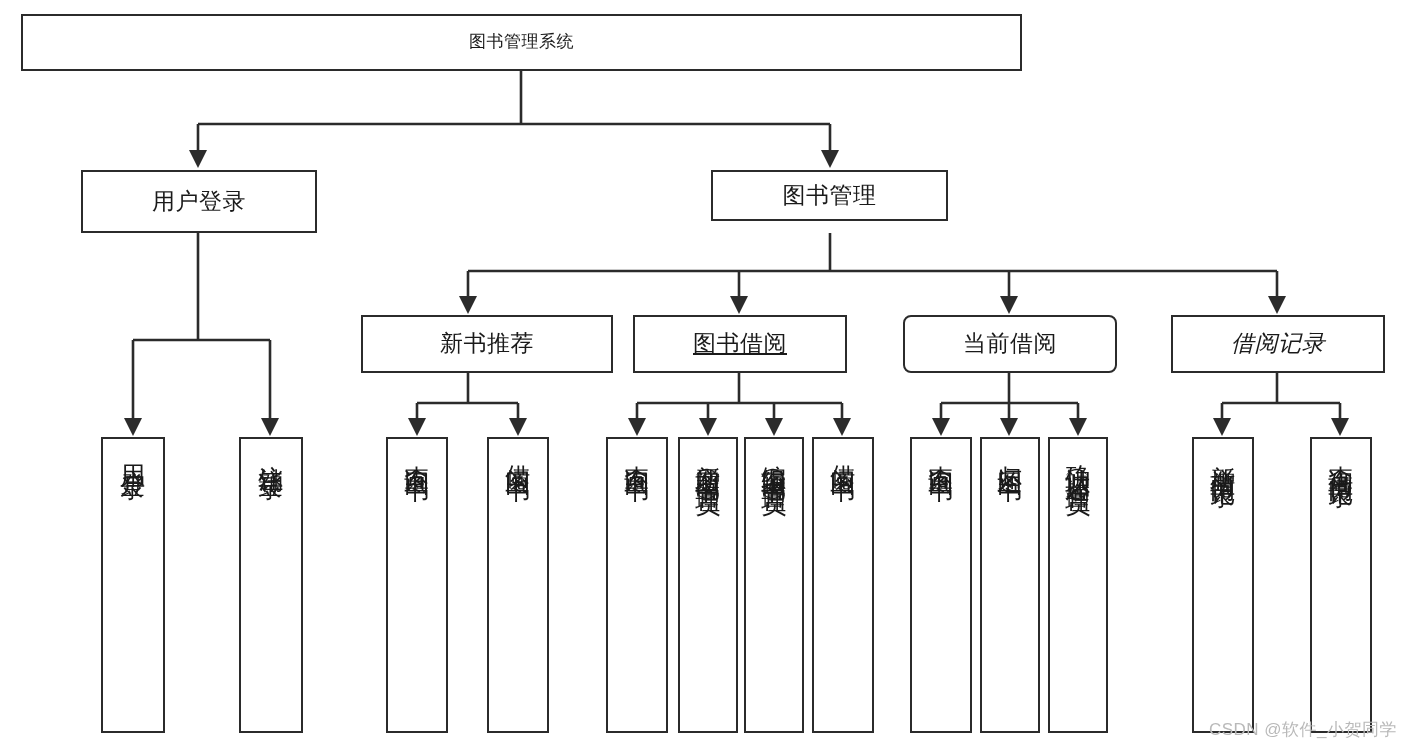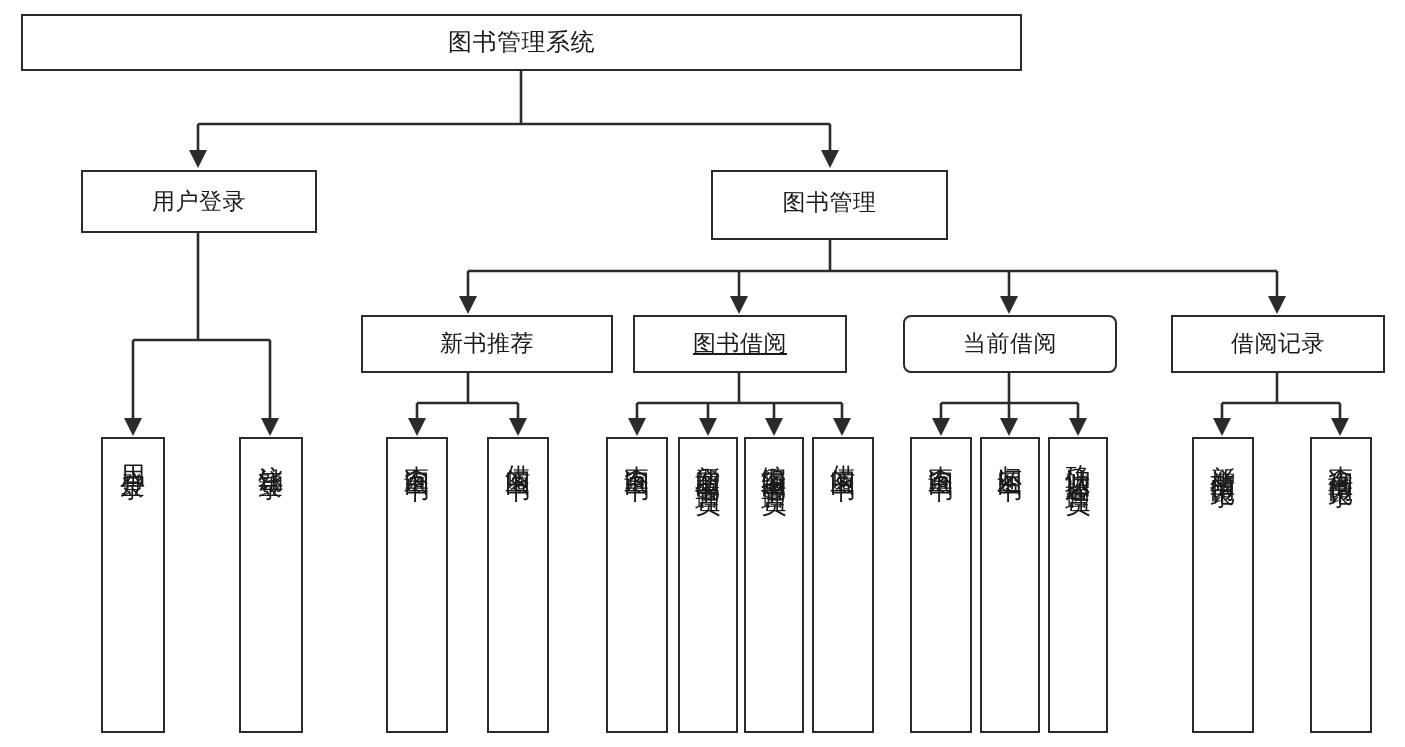--- a/index.html
+++ b/index.html
@@ -33,21 +33,21 @@
     text-align: center;
     line-height: 1.18;
     white-space: pre;
   }
   
   .node.horiz .node-label {
     font-size: 23px;
     letter-spacing: 0.5px;
   }
   .node.root .node-label {
-    font-size: 24px;
+    font-size: 17px;
     text-align: right;
   }
   
   .node.vert {
     align-items: flex-start;
     justify-content: center;
     padding-top: 6px;
   }
   .node.vert .node-label {
     writing-mode: vertical-rl;
@@ -157,37 +157,37 @@
   </svg>
 
   <div class="node horiz root" style="left:21px; top:14px; width:1001px; height:57px;">
     <span class="node-label">图书管理系统</span>
   </div>
 
   <div class="node horiz" style="left:81px; top:170px; width:236px; height:63px;">
     <span class="node-label">用户登录</span>
   </div>
 
-  <div class="node horiz" style="left:711px; top:170px; width:237px; height:70px;font-family:Liberation Mono, monospace;">
+  <div class="node horiz" style="left:711px; top:170px; width:237px; height:51px;">
     <span class="node-label">图书管理</span>
   </div>
 
   <div class="node horiz" style="left:361px; top:315px; width:252px; height:58px;">
     <span class="node-label">新书推荐</span>
   </div>
 
   <div class="node horiz" style="left:633px; top:315px; width:214px; height:58px;text-decoration:underline;">
     <span class="node-label">图书借阅</span>
   </div>
 
   <div class="node horiz" style="left:903px; top:315px; width:214px; height:58px;border-radius:8px;">
     <span class="node-label">当前借阅</span>
   </div>
 
-  <div class="node horiz" style="left:1171px; top:315px; width:214px; height:58px;">
+  <div class="node horiz" style="left:1171px; top:315px; width:214px; height:58px;font-style:italic;">
     <span class="node-label">借阅记录</span>
   </div>
 
   <div class="node vert" style="left:101px; top:437px; width:64px; height:296px;">
     <span class="node-label">用户登录</span>
   </div>
 
   <div class="node vert" style="left:239px; top:437px; width:64px; height:296px;">
     <span class="node-label">注销登录</span>
   </div>
@@ -229,14 +229,15 @@
   </div>
 
   <div class="node vert" style="left:1192px; top:437px; width:62px; height:296px;">
     <span class="node-label">新增借阅记录</span>
   </div>
 
   <div class="node vert" style="left:1310px; top:437px; width:62px; height:296px;">
     <span class="node-label">查询借阅记录</span>
   </div>
 
+  <div class="watermark">CSDN @软件_小贺同学</div>
 
 </div>
 
 </body></html>

